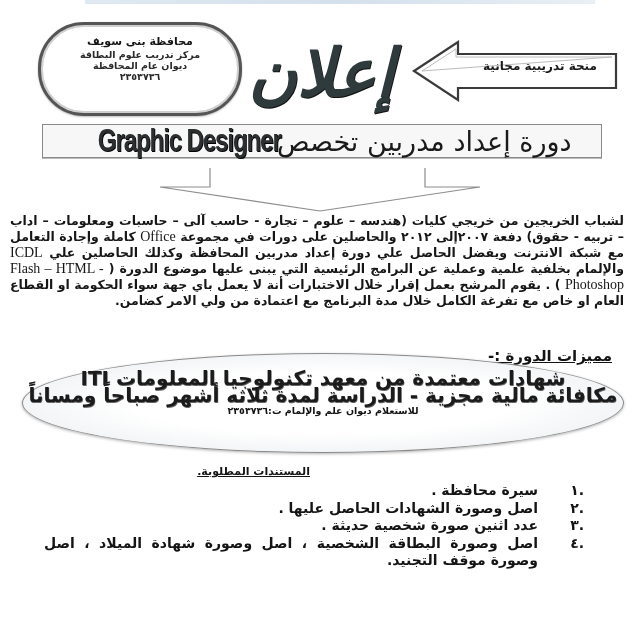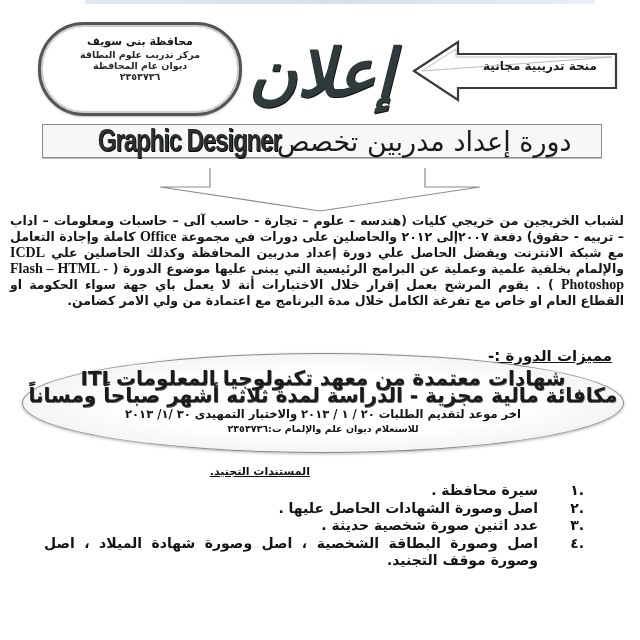--- a/index.html
+++ b/index.html
@@ -51,21 +51,21 @@
     }
     .title-ar { font-size: 27px; font-weight: normal; color: #1a1a1a; direction: rtl; letter-spacing: -0.5px; }
     .down-arrow { position: absolute; left: 160px; top: 167px; }
 
     
     .body-text {
       position: absolute; left: 10px; top: 213px; width: 614px;
       direction: rtl; text-align: justify; text-align-last: right;
       font-size: 12.5px; font-weight: bold; line-height: 16px; color: #161616;
     }
-    .body-text .latin { font-family: "Liberation Serif", serif; font-weight: bold; font-size: 14px; }
+    .body-text .latin { font-family: "Liberation Serif", serif; font-weight: normal; font-size: 14px; }
 
     .features-heading {
       position: absolute; right: 28px; top: 338px;
       direction: rtl; font-size: 15px; font-weight: bold; text-decoration: underline; margin-top: 9px;
     }
 
     
     .ellipse {
       position: absolute; left: 22px; top: 353px; width: 602px; height: 100px;
       border-radius: 50%; border: 1.5px solid #8a8a8a;
@@ -130,25 +130,24 @@
   <span class="latin">Flash – HTML - Photoshop</span>
   <span>) .</span>
   <span>يقوم المرشح بعمل إقرار خلال الاختبارات أنة لا يعمل باي جهة سواء الحكومة او القطاع</span>
   <span>العام او خاص مع تفرغة الكامل خلال مدة البرنامج مع اعتمادة من ولي الامر كضامن.</span>
 </div>
 
 <div class="features-heading">مميزات الدورة :-</div>
 <div class="ellipse">
   <div class="e1">شهادات معتمدة من معهد تكنولوجيا المعلومات ITI</div>
   <div class="e2">مكافائة مالية مجزية - الدراسة لمدة ثلاثه أشهر صباحاً ومساناً</div>
-  <div class="e3">اخر موعد لتقديم الطلبات ٢٠ / ١ / ٢٠١٣ والاختبار التمهيدى ٣٠ /١/ ٢٠١٣</div>
   <div class="e4">للاستعلام ديوان علم والإلمام ت:٢٣٥٣٧٣٦</div>
 </div>
 
-<div class="docs-heading">المستندات التجنيد.</div>
+<div class="docs-heading">المستندات المطلوبة.</div>
 <div class="docs-list">
   <div class="doc-item">
     <span class="doc-num">.١</span>
     <span class="doc-text">سيرة محافظة .</span>
   </div>
   <div class="doc-item">
     <span class="doc-num">.٢</span>
     <span class="doc-text">اصل وصورة الشهادات الحاصل عليها .</span>
   </div>
   <div class="doc-item">

